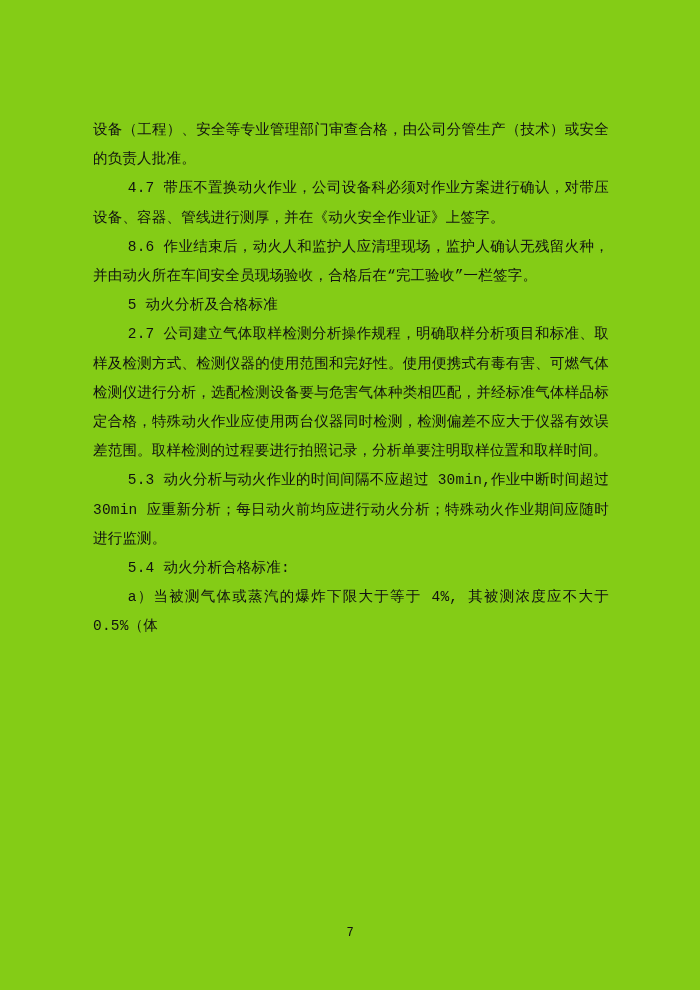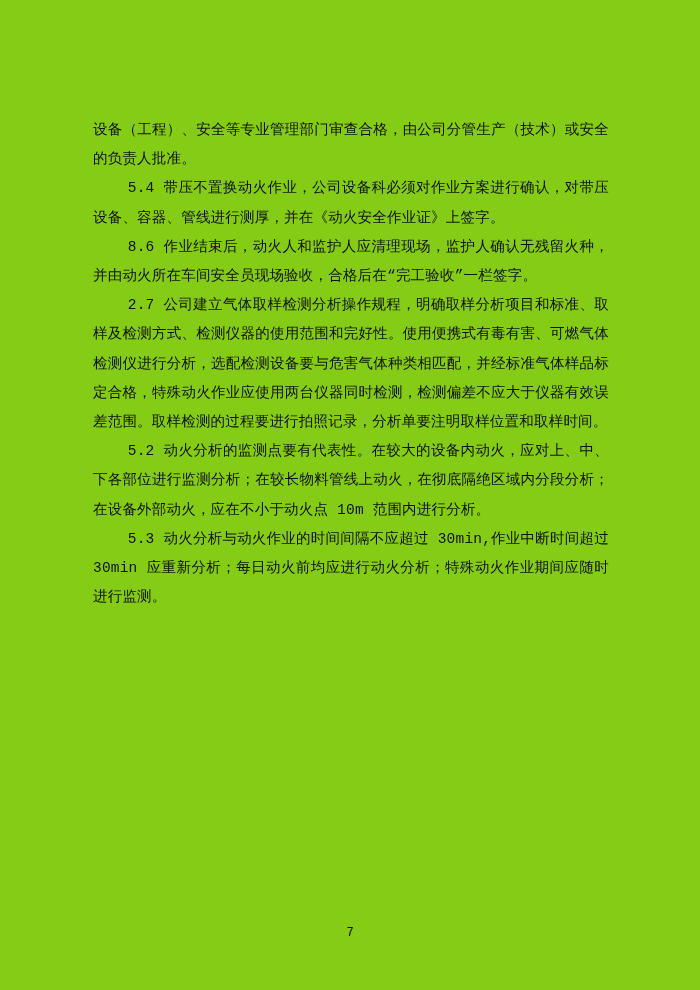--- a/index.html
+++ b/index.html
@@ -42,20 +42,22 @@
     font-size: 12px;
     color: #111111;
   }
 </style>
 </head>
 <body>
 
 <div class="page">
   <div class="doc-body" id="doc-body">
       <p class="para">设备（工程）、安全等专业管理部门审查合格，由公司分管生产（技术）或安全的负责人批准。</p>
-      <p class="para indent">5.4 带压不置换动火作业，公司设备科必须对作业方案进行确认，对带压设备、容器、管线进行测厚，并在《动火安全作业证》上签字。</p>
+      <p class="para indent">4.7 带压不置换动火作业，公司设备科必须对作业方案进行确认，对带压设备、容器、管线进行测厚，并在《动火安全作业证》上签字。</p>
       <p class="para indent">8.6 作业结束后，动火人和监护人应清理现场，监护人确认无残留火种，并由动火所在车间安全员现场验收，合格后在“完工验收”一栏签字。</p>
+      <p class="para indent">5 动火分析及合格标准</p>
       <p class="para indent">2.7 公司建立气体取样检测分析操作规程，明确取样分析项目和标准、取样及检测方式、检测仪器的使用范围和完好性。使用便携式有毒有害、可燃气体检测仪进行分析，选配检测设备要与危害气体种类相匹配，并经标准气体样品标定合格，特殊动火作业应使用两台仪器同时检测，检测偏差不应大于仪器有效误差范围。取样检测的过程要进行拍照记录，分析单要注明取样位置和取样时间。</p>
-      <p class="para indent">5.2 动火分析的监测点要有代表性。在较大的设备内动火，应对上、中、下各部位进行监测分析；在较长物料管线上动火，在彻底隔绝区域内分段分析；在设备外部动火，应在不小于动火点 10m 范围内进行分析。</p>
       <p class="para indent">5.3 动火分析与动火作业的时间间隔不应超过 30min,作业中断时间超过 30min 应重新分析；每日动火前均应进行动火分析；特殊动火作业期间应随时进行监测。</p>
+      <p class="para indent">5.4 动火分析合格标准:</p>
+      <p class="para indent">a）当被测气体或蒸汽的爆炸下限大于等于 4%, 其被测浓度应不大于 0.5%（体</p>
     </div>
   <div class="page-number">7</div>
 </div>
 
 </body></html>

